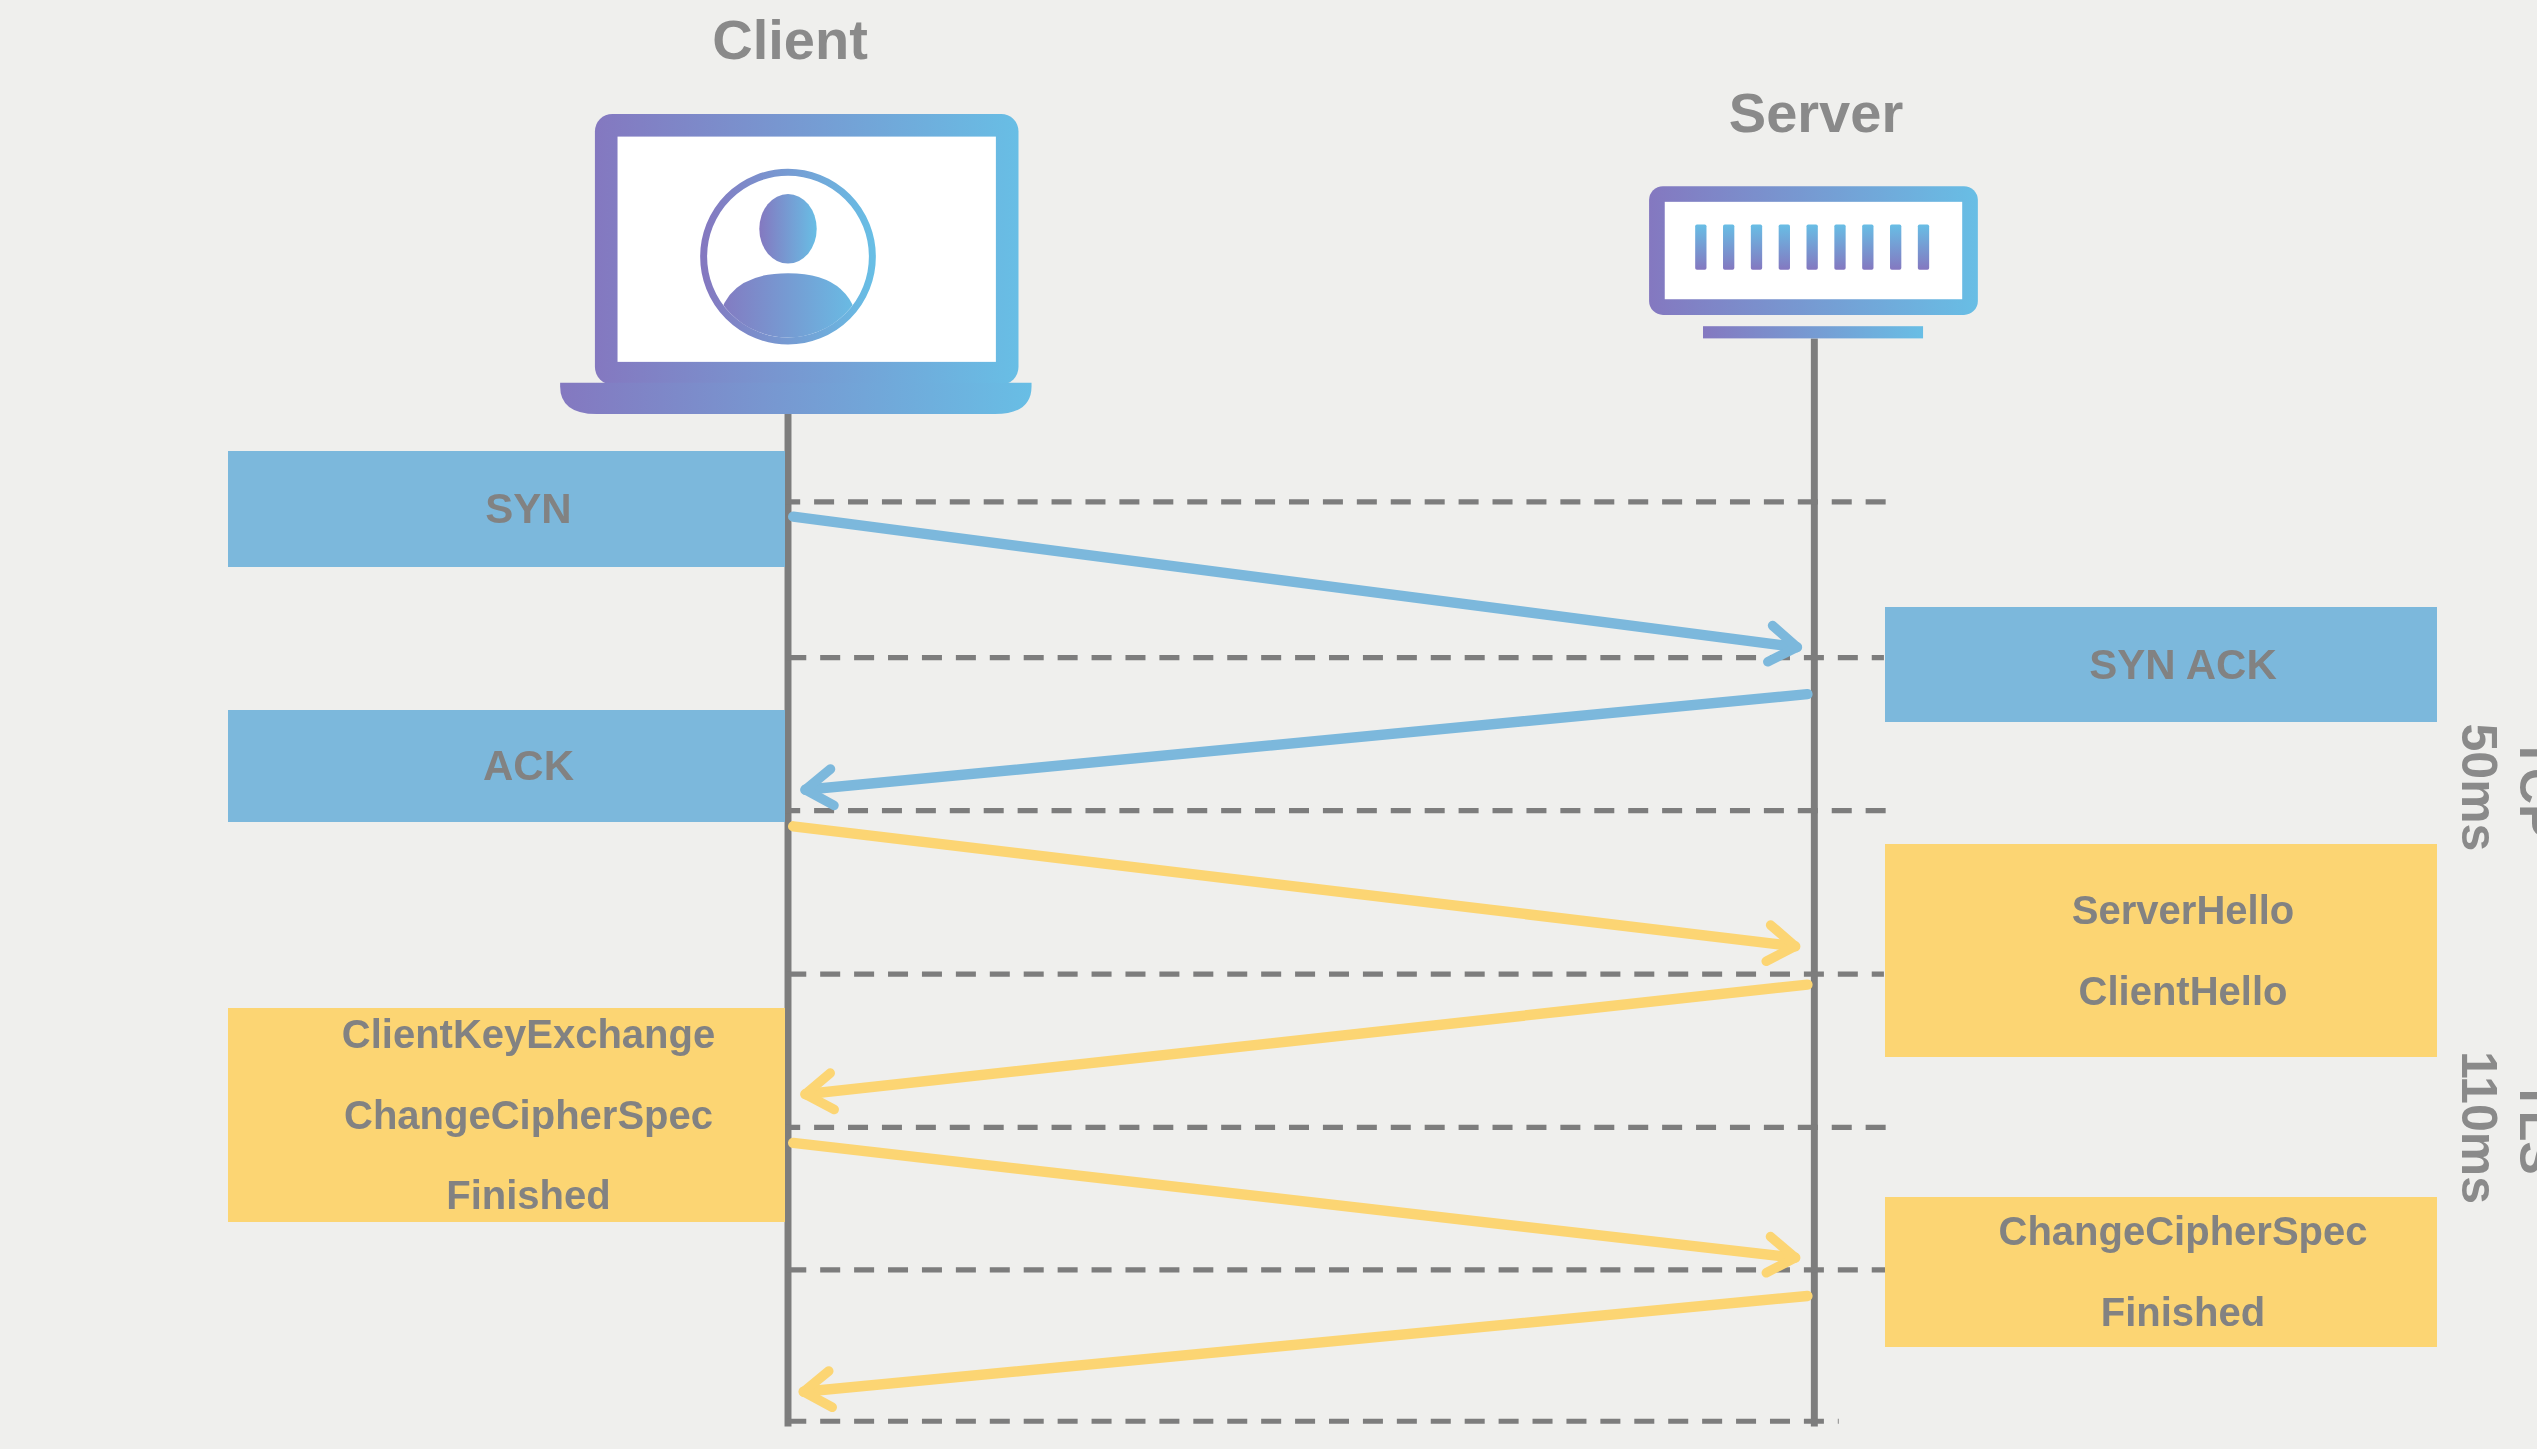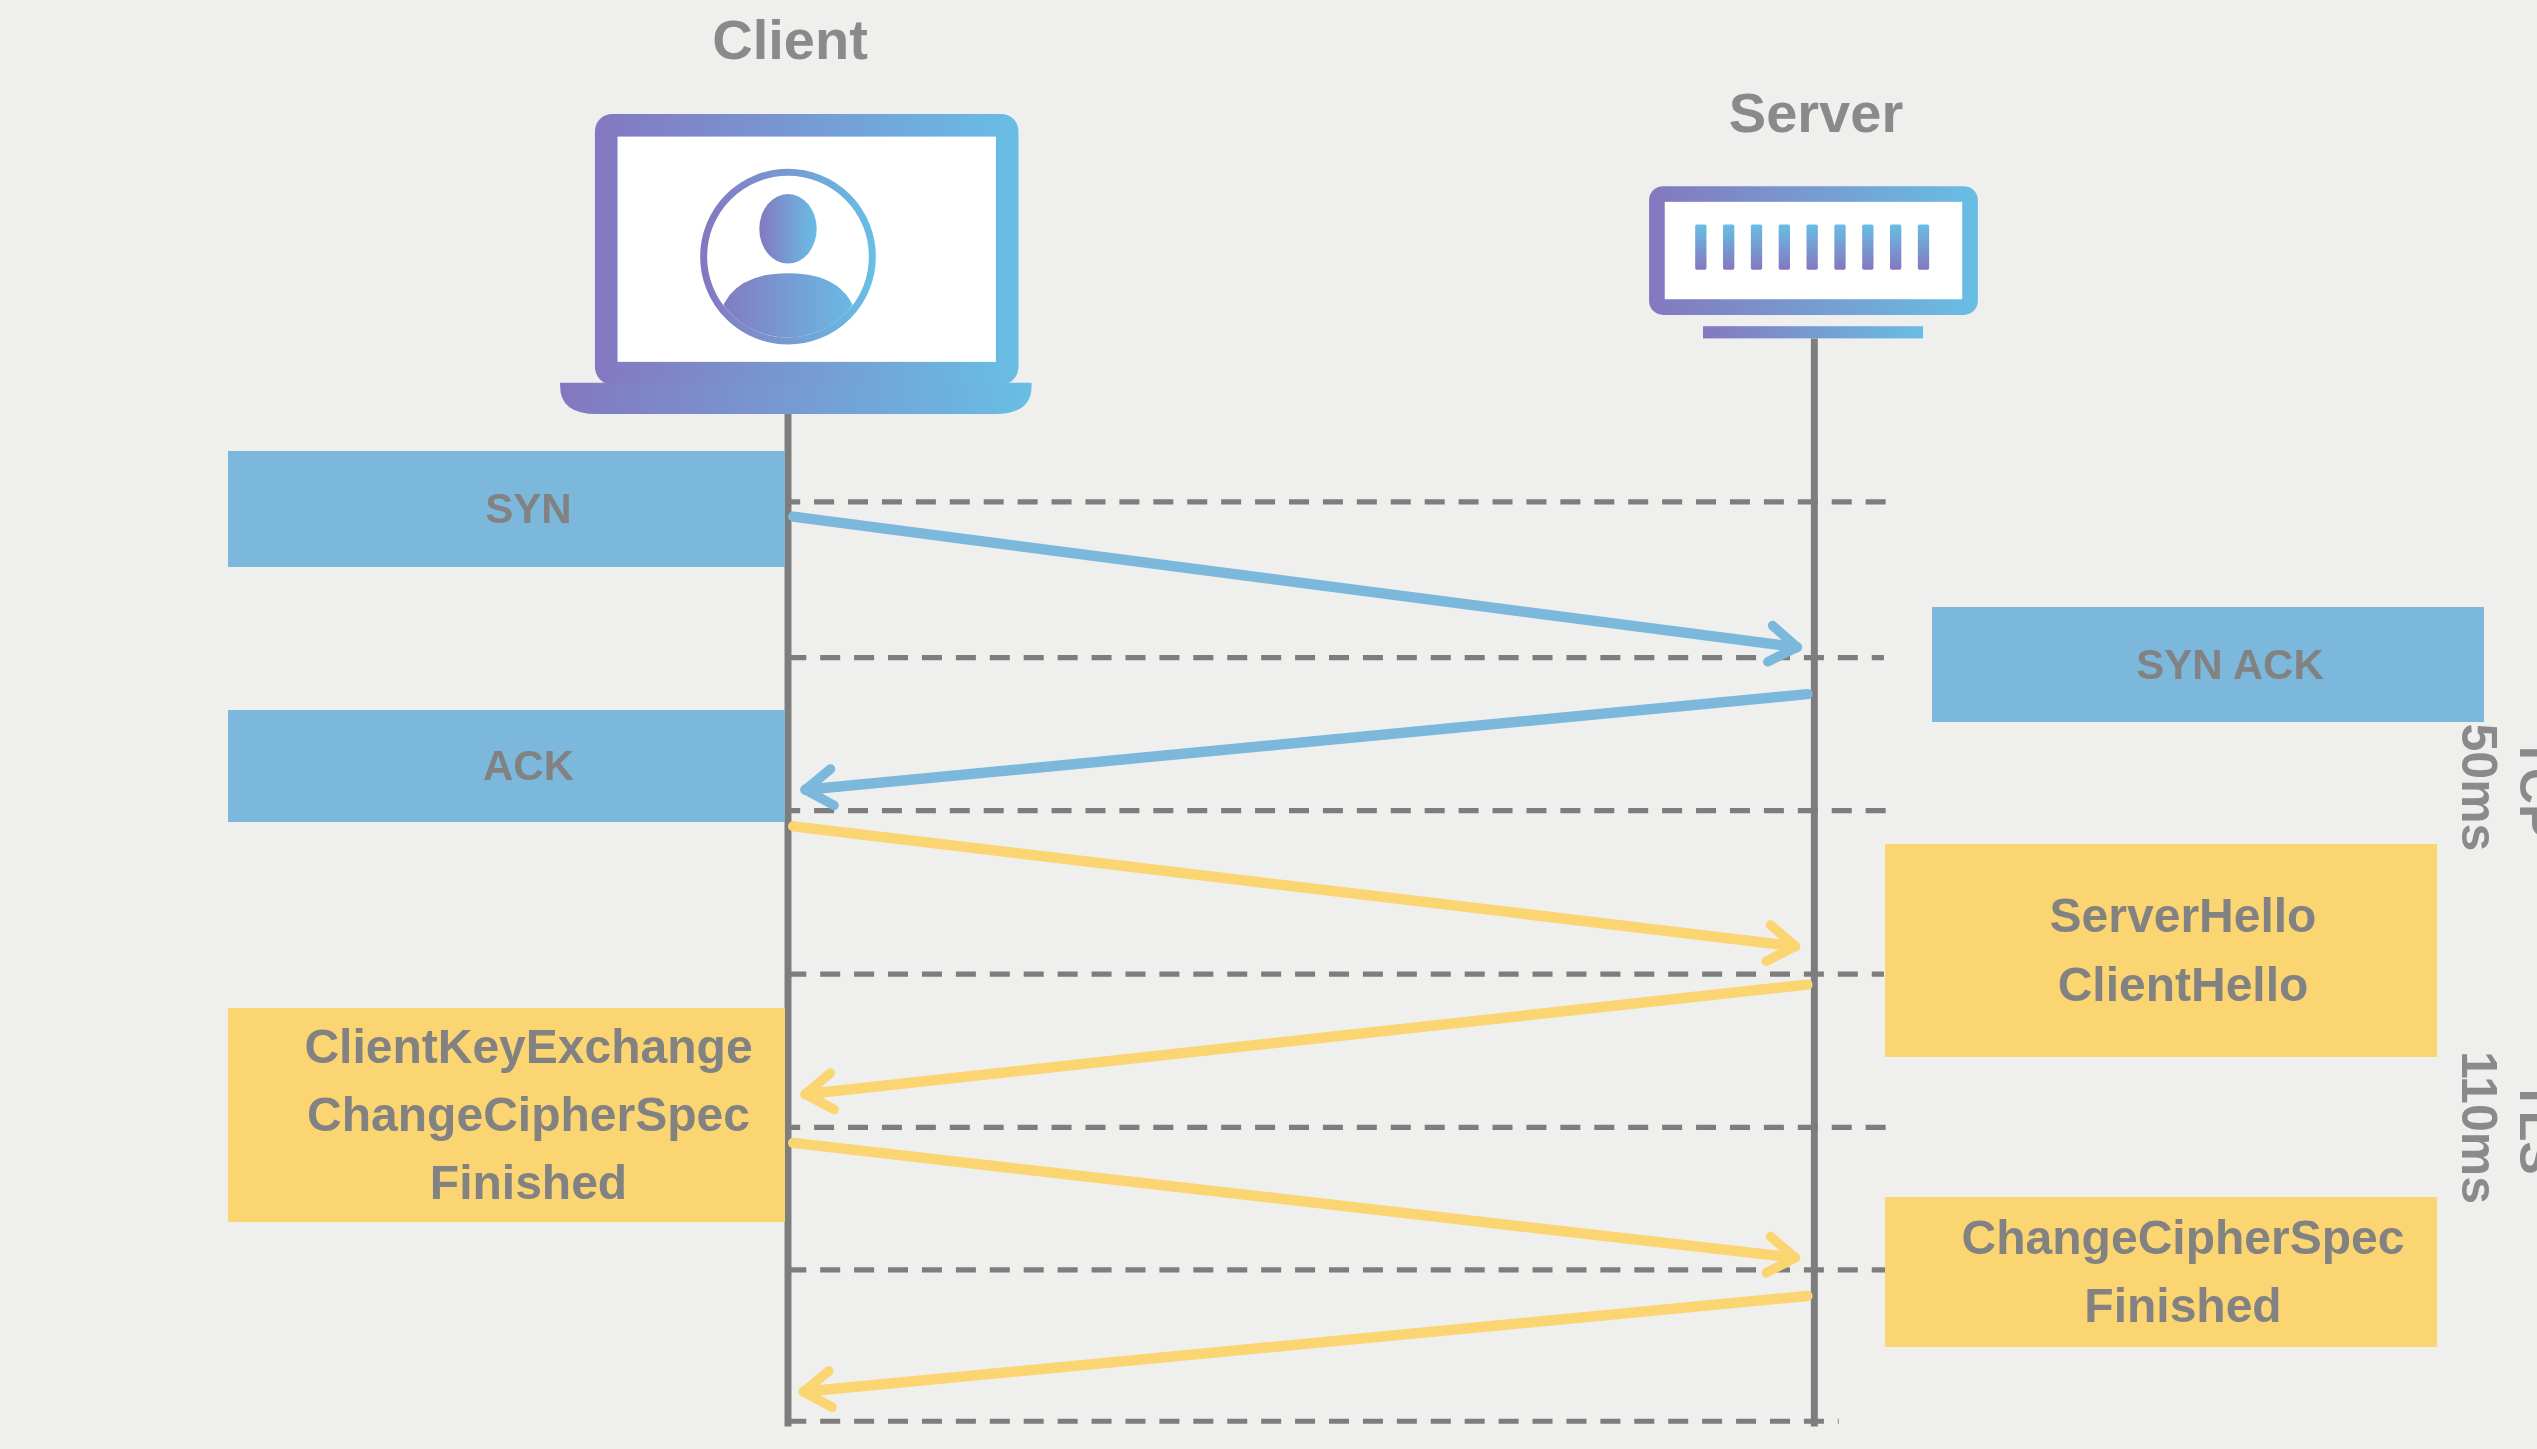--- a/index.html
+++ b/index.html
@@ -28,25 +28,25 @@
     font-size:56px;font-weight:700;color:var(--title-gray,#8a8a8a);
   }
   .title.client{left:489px;top:7px;}
   .title.server{left:1515px;top:80px;}
 
   .msg{
     position:absolute;display:flex;flex-direction:column;
     align-items:center;justify-content:center;text-align:center;
     font-weight:700;color:var(--text-gray,#828282);font-size:42px;padding-left:44px;
   }
-  .msg.multi{font-size:48px;line-height:1.42;}
+  .msg.multi{font-size:40px;line-height:1.42;gap:24px;}
   .msg.blue{background:var(--box-blue,#7cb8dc);}
   .msg.yellow{background:var(--box-yellow,#fcd573);}
   #m-syn   {left:188px; top:451px; width:513px;height:116px;}
-  #m-synack{left:1892px;top:607px; width:508px;height:115px;}
+  #m-synack{left:1845px;top:607px; width:508px;height:115px;}
   #m-ack   {left:188px; top:710px; width:513px;height:112px;text-align:center;}
   #m-chello{left:188px; top:810px; width:513px;height:116px;}
   #m-shello{left:1845px;top:844px; width:508px;height:213px;}
   #m-ckx   {left:188px; top:1008px;width:513px;height:214px;}
   #m-ccs   {left:1845px;top:1197px;width:508px;height:150px;}
 
   .phase{
     position:absolute;width:278px;height:191px;
     display:flex;flex-direction:column;align-items:center;justify-content:center;
     transform:rotate(90deg);

